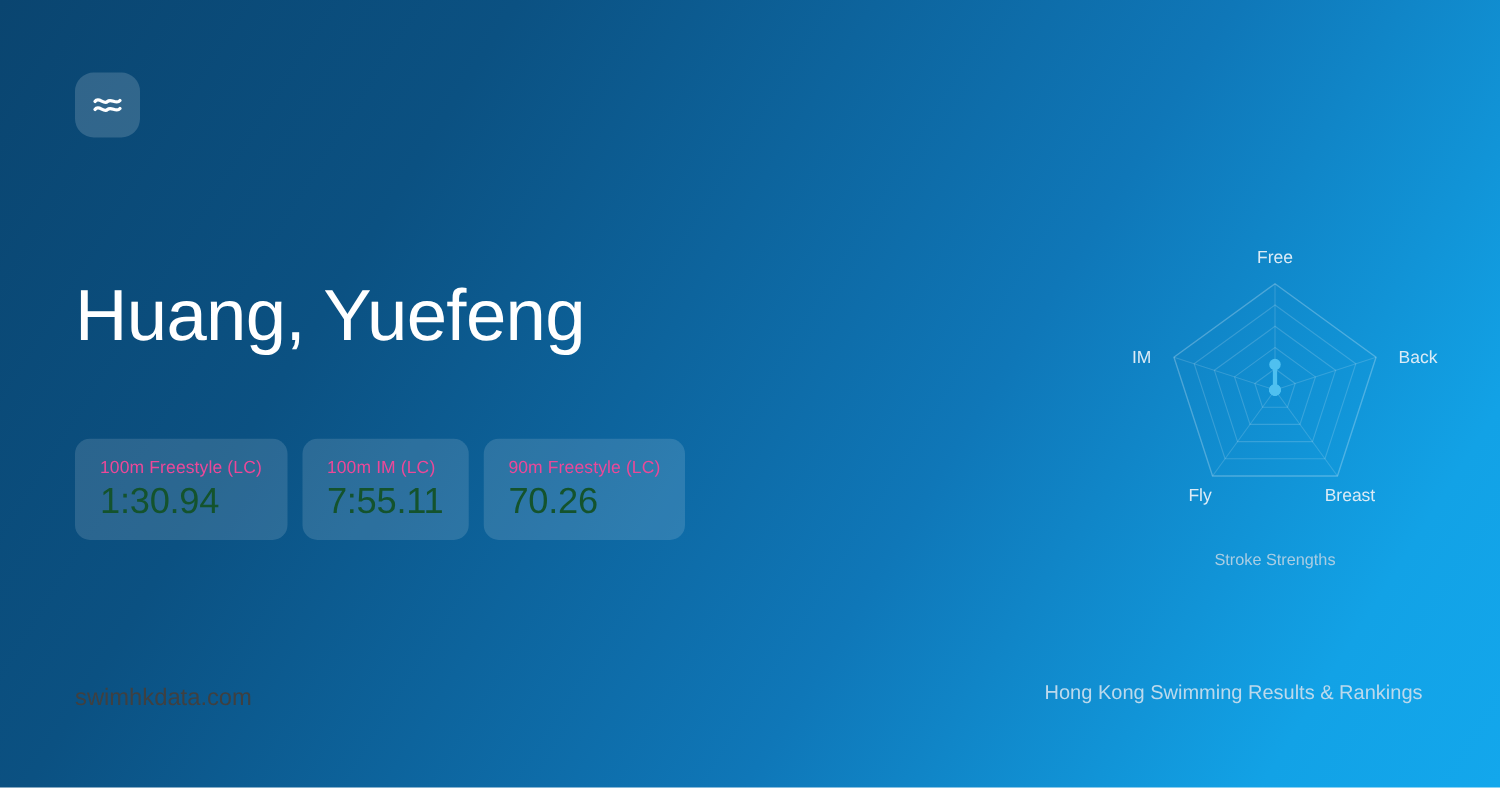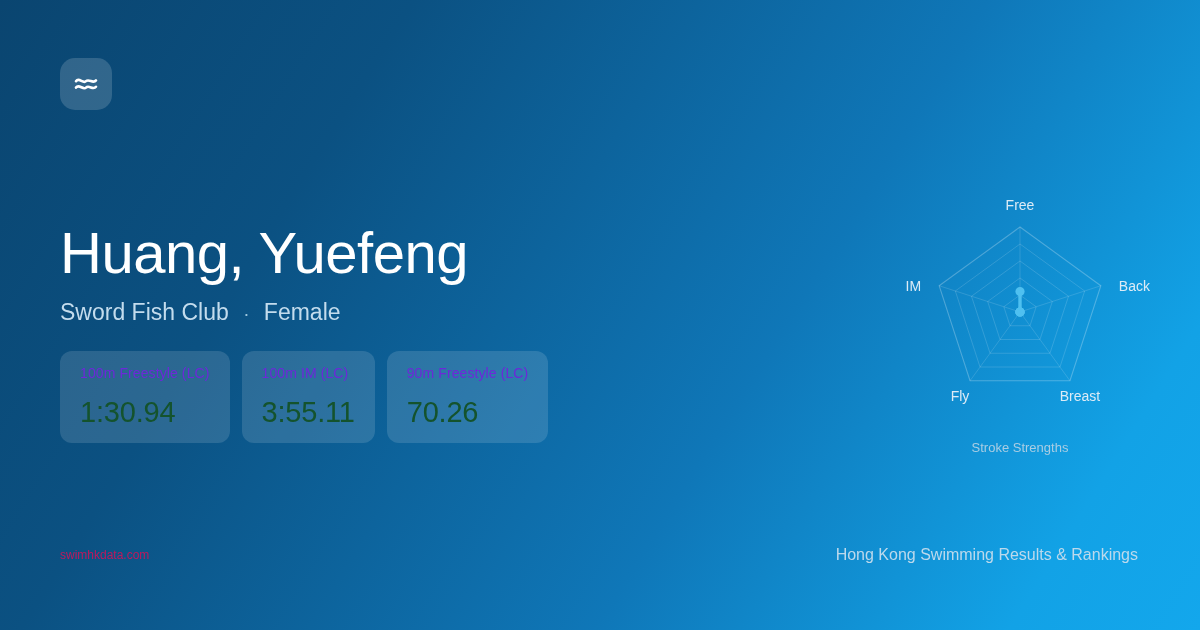--- a/index.html
+++ b/index.html
@@ -47,22 +47,22 @@
     position:absolute; left:60px; top:351px;
     display:flex; gap:12px;
   }
   .stat-card {
     background:rgba(255,255,255,0.135);
     border-radius:12px;
     padding:14px 20px 16px 20px;
     min-width:0;
   }
   .stat-label {
-    font-size:14px; color:#6d28d9; letter-spacing:0.1px;
-    white-space:nowrap; margin-bottom:16px;
+    font-size:14px; color:#ec4899; letter-spacing:0.1px;
+    white-space:nowrap; margin-bottom:5px;
   }
   .stat-value {
     font-size:29px; color:#14532d; letter-spacing:-0.2px;
     white-space:nowrap; line-height:1.05;
   }
 
   
   .radar-wrap {
     position:absolute; left:860px; top:160px;
     width:320px; height:320px;
@@ -73,21 +73,21 @@
     font-size:14px; fill:#dcebf6;
   }
   .radar-caption {
     font-family:"Liberation Sans", sans-serif;
     font-size:13px; fill:#a9cde3;
   }
 
   
   .footer-left {
     position:absolute; left:60px; top:548px;
-    font-size:12px; color:#be185d;
+    font-size:19px; color:#404040;
   }
   .footer-right {
     position:absolute; right:62px; top:546px;
     font-size:16px; color:#bcd9ec;
     white-space:nowrap;
   }
 </style>
 </head>
 <body>
 
@@ -95,35 +95,30 @@
   <div class="brand-logo">
     <svg width="28" height="28" viewBox="0 0 28 28" aria-hidden="true">
       <path d="M4 11.2 C7 6.8, 11 14.2, 14 11.2 C17 8.2, 21 14.2, 24 10.4" fill="none" stroke="#ffffff" stroke-width="2.6" stroke-linecap="round"></path>
       <path d="M4 17.6 C7 13.2, 11 20.6, 14 17.6 C17 14.6, 21 20.6, 24 16.8" fill="none" stroke="#ffffff" stroke-width="2.6" stroke-linecap="round"></path>
     </svg>
   </div>
 </div>
 
 <div class="hero">
   <div class="athlete-name">Huang, Yuefeng</div>
-  <div class="athlete-meta">
-    <span>Sword Fish Club</span>
-    <span class="sep">·</span>
-    <span>Female</span>
-  </div>
 </div>
 
 <div class="stats">
   <div class="stat-card">
     <div class="stat-label">100m Freestyle (LC)</div>
     <div class="stat-value">1:30.94</div>
   </div>
   <div class="stat-card">
     <div class="stat-label">100m IM (LC)</div>
-    <div class="stat-value">3:55.11</div>
+    <div class="stat-value">7:55.11</div>
   </div>
   <div class="stat-card">
     <div class="stat-label">90m Freestyle (LC)</div>
     <div class="stat-value">70.26</div>
   </div>
 </div>
 
 <div class="radar-wrap">
   <svg width="320" height="320" viewBox="0 0 320 320" aria-hidden="true">
     <g id="radar-rings">

